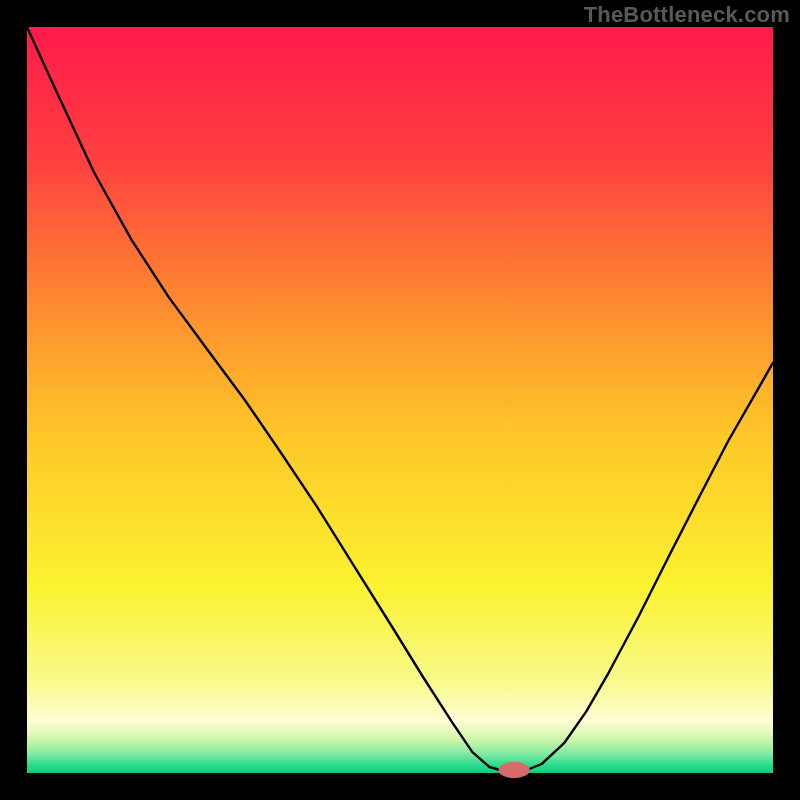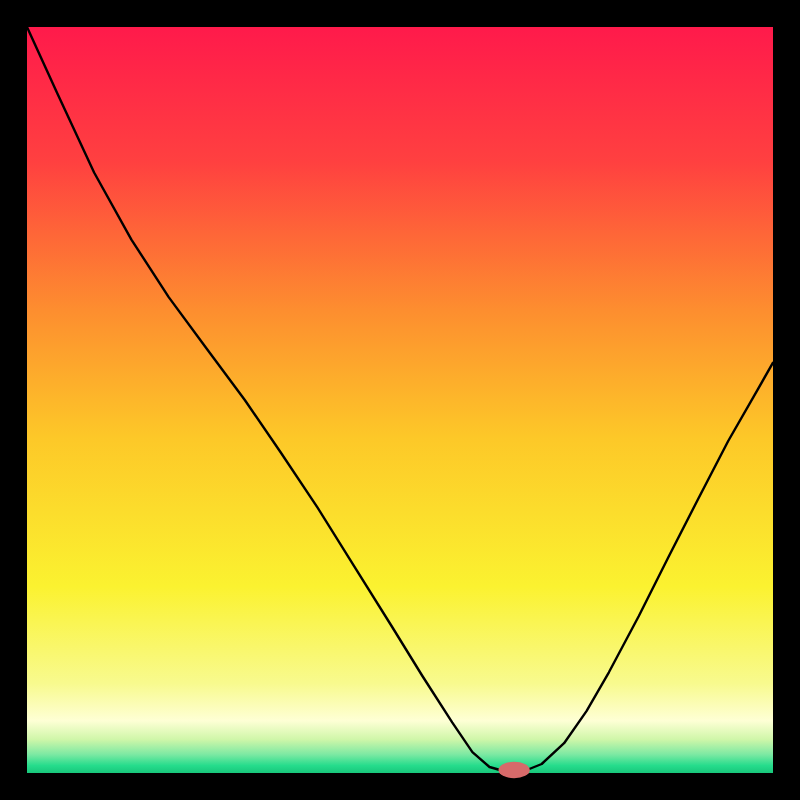--- a/index.html
+++ b/index.html
@@ -53,13 +53,14 @@
           <stop offset="97.5%" stop-color="#7DE9A3"></stop>
           <stop offset="99%" stop-color="#26DC8C"></stop>
           <stop offset="100%" stop-color="#18C77B"></stop>
         </linearGradient>
   </defs>
   <rect id="plot-bg" x="27" y="27" width="746" height="746" fill="url(#bg-grad)"></rect>
   <path id="curve" fill="none" stroke="#000" stroke-width="2.4" stroke-linejoin="round" stroke-linecap="round" d="M27.0 27.0 L57.6 94.1 L94.1 172.5 L131.4 239.6 L168.7 297.1 L206.0 347.8 L244.8 400.0 L280.6 452.2 L317.9 508.2 L355.2 567.9 L392.5 627.5 L422.4 676.0 L452.2 722.3 L472.4 752.1 L489.5 767.0 L505.2 771.5 L523.1 771.5 L541.7 764.0 L564.1 743.2 L586.5 711.1 L608.9 672.3 L638.7 616.3 L668.6 556.7 L698.4 498.5 L728.2 441.0 L758.1 388.8 L773.0 362.7"></path>
   <ellipse id="marker" cx="514.138" cy="770.016" rx="15.666" ry="8.206000000000001" fill="#D76A6A"></ellipse>
 </svg>
 
+<div class="watermark">TheBottleneck.com</div>
 </div>
 
 </body></html>

